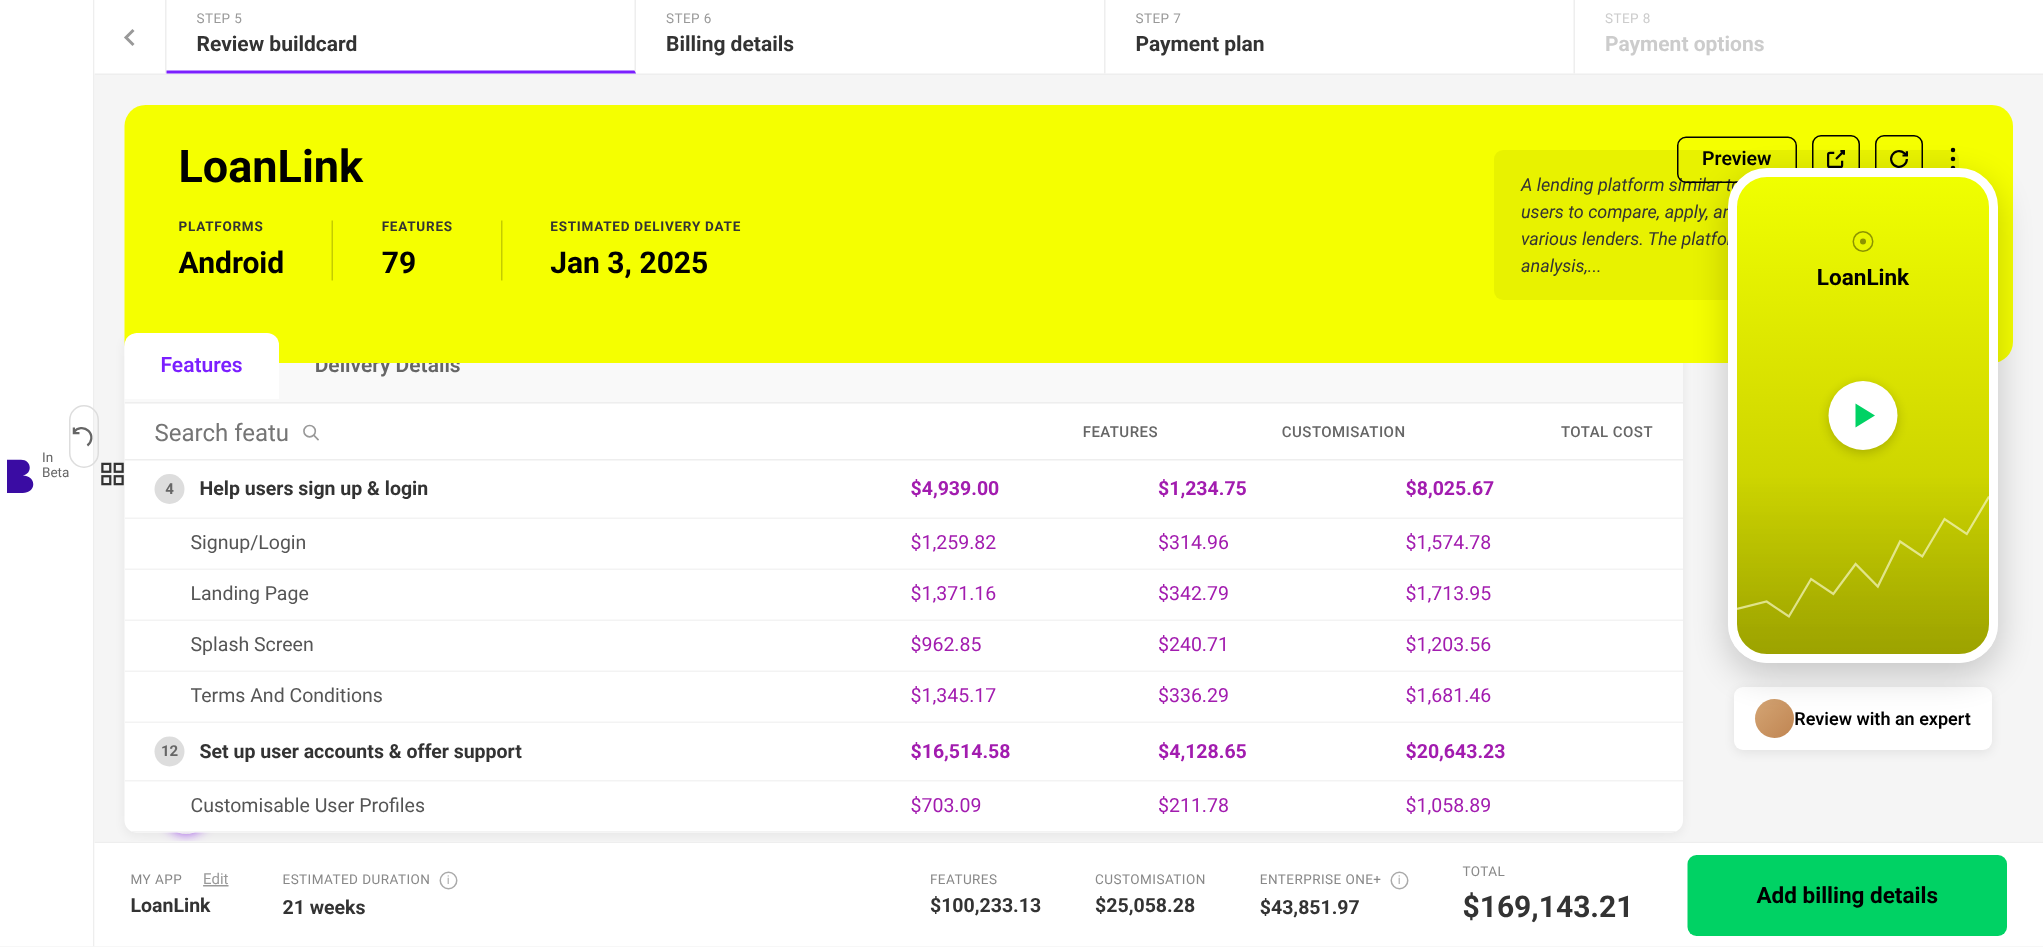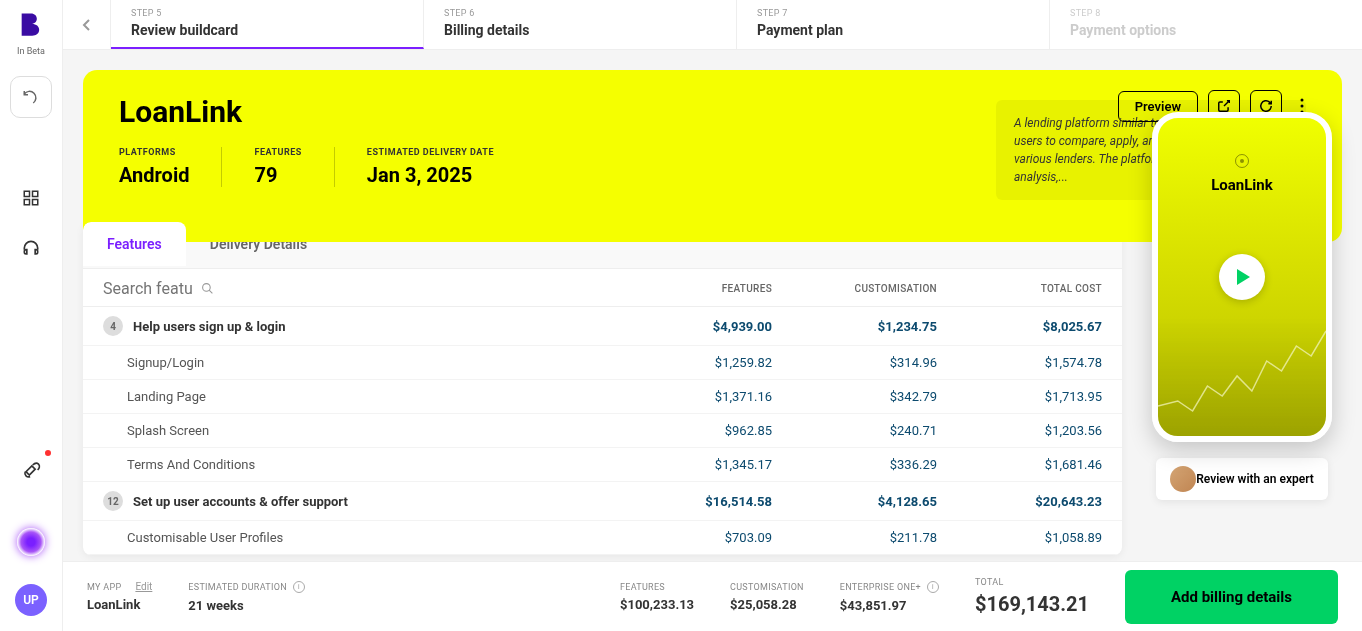--- a/index.html
+++ b/index.html
@@ -1,17 +1,17 @@
 <!DOCTYPE html>
 <html><head>
 <meta charset="utf-8">
 <style>
 *{margin:0;padding:0;box-sizing:border-box;font-family:-apple-system,BlinkMacSystemFont,"Segoe UI",Roboto,sans-serif}
 body{background:#f5f5f5;width:1362px;height:631px;overflow:hidden;position:relative}
-.sidebar{position:absolute;left:0;top:0;width:63px;height:631px;background:#fff;border-right:1px solid #eee;display:flex;flex-direction:column;align-items:center;padding-top:10px}
+.sidebar{position:absolute;left:0;top:0;width:63px;height:631px;background:#fff;border-right:1px solid #eee;display:flex;align-items:center;padding-top:10px}
 .logo{width:28px;height:28px;margin-bottom:8px}
 .logo svg{width:28px;height:28px}
 .in-beta{font-size:9px;color:#666;margin-bottom:20px}
 .undo-box{width:42px;height:42px;border:1px solid #ddd;border-radius:10px;display:flex;align-items:center;justify-content:center;margin-bottom:60px;cursor:pointer}
 .sb-icon{width:40px;height:40px;display:flex;align-items:center;justify-content:center;margin-bottom:10px;cursor:pointer;color:#333}
 .sb-bottom{margin-top:auto;display:flex;flex-direction:column;align-items:center;padding-bottom:15px;gap:28px}
 .rocket-wrap{position:relative}
 .rocket-dot{position:absolute;top:-2px;right:-2px;width:10px;height:10px;border-radius:50%;background:#ff3030;border:2px solid #fff}
 .purple-glow{width:28px;height:28px;border-radius:50%;background:radial-gradient(circle,#7a1fff 20%,#a855f7 50%,transparent 70%);box-shadow:0 0 8px #a855f7}
 .avatar{width:32px;height:32px;border-radius:50%;background:#7b61ff;color:#fff;display:flex;align-items:center;justify-content:center;font-size:12px;font-weight:600}
@@ -50,21 +50,21 @@
 .col-h{font-size:10px;letter-spacing:0.3px;color:#666;text-align:right;font-weight:500}
 .col-h.f{width:165px}
 .col-h.c{width:165px}
 .col-h.t{width:165px}
 .tbody{max-height:250px;overflow-y:auto}
 .row{display:flex;align-items:center;padding:9px 20px;border-bottom:1px solid #f3f3f3;font-size:13px}
 .row .name{flex:1;display:flex;align-items:center;gap:10px;color:#333}
 .row.group .name{font-weight:700}
 .row.child .name{padding-left:24px;color:#555}
 .badge{width:20px;height:20px;border-radius:50%;background:#ddd;color:#666;font-size:10px;display:flex;align-items:center;justify-content:center;font-weight:700}
-.row .val{width:165px;text-align:right;color:#0c4a6e}
+.row .val{width:165px;text-align:left;color:#a21caf}
 .row.group .val{font-weight:700}
 .phone-area{width:200px;display:flex;flex-direction:column;align-items:center;gap:16px;margin-top:-110px;z-index:2}
 .phone{width:180px;height:330px;border-radius:26px;border:6px solid #fff;background:linear-gradient(180deg,#f0ff00 0%,#d8e000 45%,#b8bf00 100%);box-shadow:0 8px 24px rgba(0,0,0,0.2);position:relative;overflow:hidden;display:flex;flex-direction:column;align-items:center;padding-top:36px}
 .phone-target{width:14px;height:14px;border:1.5px solid rgba(0,0,0,0.4);border-radius:50%;margin-bottom:8px;position:relative}
 .phone-target::after{content:"";position:absolute;width:4px;height:4px;background:rgba(0,0,0,0.4);border-radius:50%;top:50%;left:50%;transform:translate(-50%,-50%)}
 .phone-name{font-weight:700;color:#000;font-size:15px}
 .play-btn{position:absolute;top:50%;left:50%;transform:translate(-50%,-50%);width:46px;height:46px;border-radius:50%;background:#fff;display:flex;align-items:center;justify-content:center;cursor:pointer;box-shadow:0 2px 8px rgba(0,0,0,0.2)}
 .play-btn::after{content:"";width:0;height:0;border-left:13px solid #00d264;border-top:8px solid transparent;border-bottom:8px solid transparent;margin-left:3px}
 .chart-bg{position:absolute;bottom:0;left:0;right:0;height:120px;opacity:0.6;background:linear-gradient(0deg,rgba(0,0,0,0.25),transparent)}
 .expert{background:#fff;border-radius:6px;padding:8px 14px;display:flex;align-items:center;box-shadow:0 2px 8px rgba(0,0,0,0.08);cursor:pointer;font-size:12px;font-weight:600}

